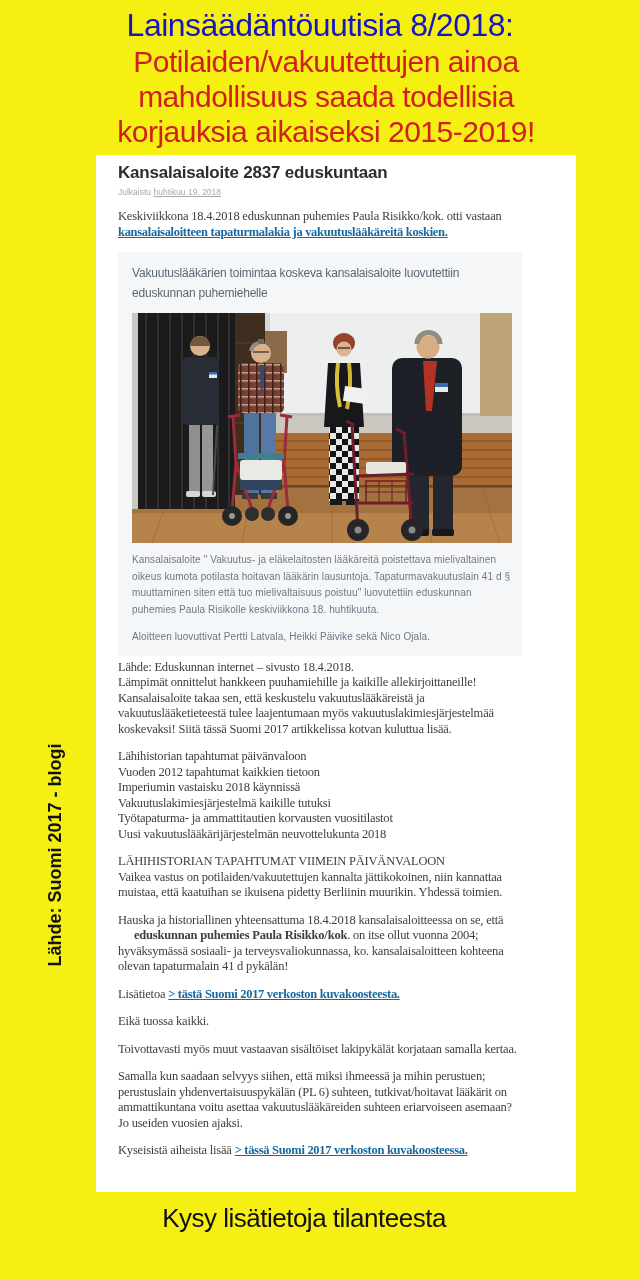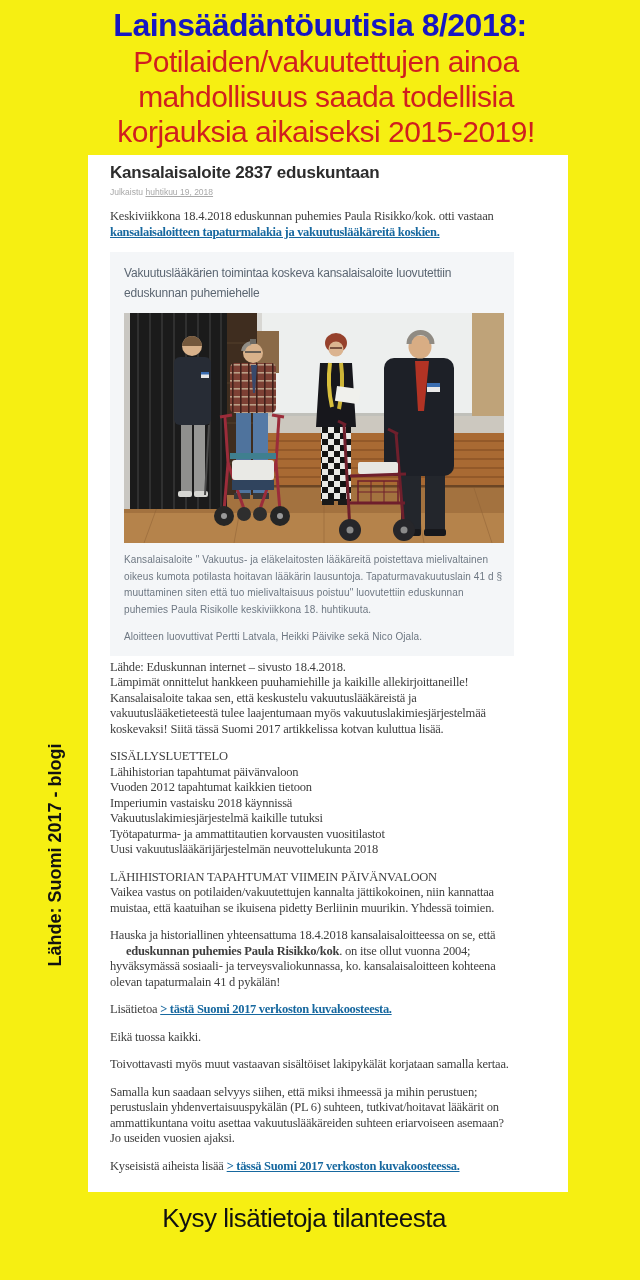--- a/index.html
+++ b/index.html
@@ -1,29 +1,29 @@
 <!DOCTYPE html>
 <html><head>
 <meta charset="utf-8">
 <style>
   html,body{margin:0;padding:0;background:#888;}
   .page{position:relative;width:640px;height:1280px;background:#f6ef12;overflow:hidden;
         font-family:"Liberation Sans",sans-serif;}
 
   
   .banner{position:absolute;top:0;left:0;width:640px;text-align:center;padding-top:7px;}
-  .banner .l1{font-size:32px;font-weight:700;letter-spacing:-0.5px;color:#1717c2;line-height:37px;}
+  .banner .l1{font-size:32px;font-weight:400;letter-spacing:-0.5px;color:#1717c2;line-height:37px;}
   .banner .lr{font-size:30px;font-weight:400;letter-spacing:-0.5px;color:#d01f1f;line-height:35px;margin-left:12px;}
 
   
   .side-label{position:absolute;left:55px;top:855px;transform:translate(-50%,-50%) rotate(-90deg);
               white-space:nowrap;font-size:18px;font-weight:700;color:#121212;letter-spacing:0px;}
 
   
-  .content{position:absolute;left:88px;top:155px;width:480px;height:1037px;background:#ffffff;
+  .content{position:absolute;left:96px;top:155px;width:480px;height:1037px;background:#ffffff;
            box-sizing:border-box;padding:8px 0 0 22px;overflow:hidden;}
   .article{width:404px;}
 
   h1.title{margin:0;font-size:17px;line-height:20px;font-weight:700;color:#2d2d2d;letter-spacing:-0.2px;}
   .meta{margin-top:4px;font-size:8.5px;color:#a9a9a9;}
   .meta .date{text-decoration:underline;color:#a9a9a9;cursor:pointer;}
 
   .serif{font-family:"Liberation Serif",serif;font-size:12.5px;line-height:15.5px;color:#3e3e3e;letter-spacing:-0.2px;}
   p.body{margin:12px 0 0;}
   p.tight{margin:4px 0 0;}
@@ -235,21 +235,20 @@
         <p class="cap cap2">Aloitteen luovuttivat Pertti Latvala, Heikki Päivike sekä Nico Ojala.</p>
       </div>
 
       <p class="serif body tight">
         <span class="blk">Lähde: Eduskunnan internet – sivusto 18.4.2018.</span>
         <span class="blk">Lämpimät onnittelut hankkeen puuhamiehille ja kaikille allekirjoittaneille!</span>
         <span class="blk">Kansalaisaloite takaa sen, että keskustelu vakuutuslääkäreistä ja vakuutuslääketieteestä tulee laajentumaan myös vakuutuslakimiesjärjestelmää koskevaksi! Siitä tässä Suomi 2017 artikkelissa kotvan kuluttua lisää.</span>
       </p>
 
       <p class="serif body">
-        <span class="blk">SISÄLLYSLUETTELO</span>
         <span class="blk">Lähihistorian tapahtumat päivänvaloon</span>
         <span class="blk">Vuoden 2012 tapahtumat kaikkien tietoon</span>
         <span class="blk">Imperiumin vastaisku 2018 käynnissä</span>
         <span class="blk">Vakuutuslakimiesjärjestelmä kaikille tutuksi</span>
         <span class="blk">Työtapaturma- ja ammattitautien korvausten vuositilastot</span>
         <span class="blk">Uusi vakuutuslääkärijärjestelmän neuvottelukunta 2018</span>
       </p>
 
       <p class="serif body">
         <span class="blk">LÄHIHISTORIAN TAPAHTUMAT VIIMEIN PÄIVÄNVALOON</span>

